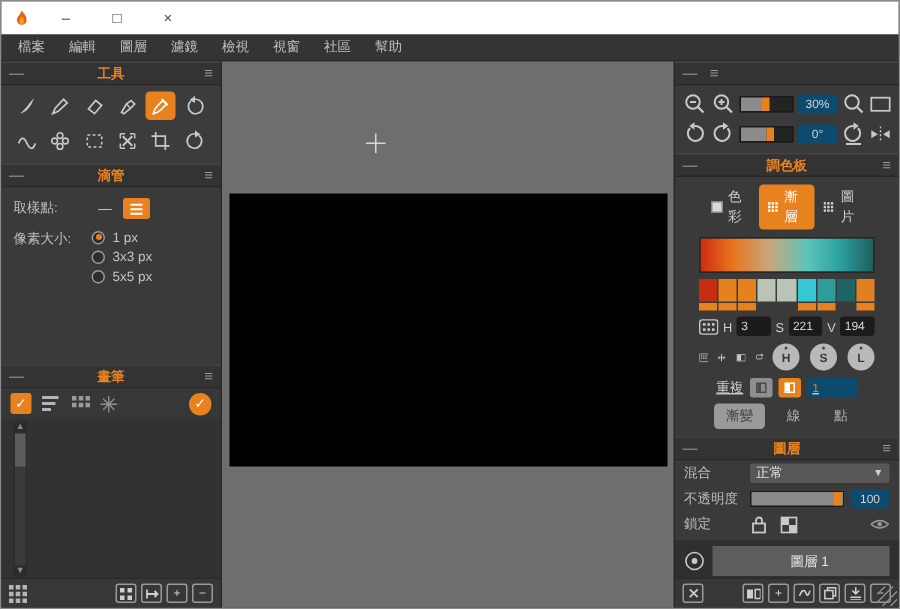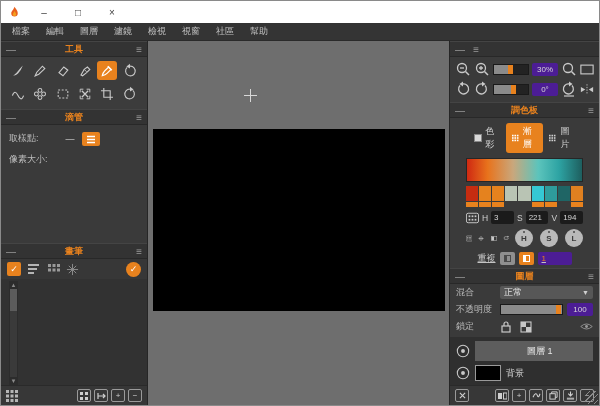--- a/index.html
+++ b/index.html
@@ -77,21 +77,21 @@
   .bottom-bar{height:20px;flex:0 0 20px;background:#373737;display:flex;align-items:center;padding:0 5px;gap:3px;border-top:1px solid #2a2a2a;}
   .sqbtn{width:14px;height:13px;border:1px solid #9a9a9a;border-radius:2px;color:#cfcfcf;display:flex;align-items:center;justify-content:center;font-size:8px;background:transparent;}
   .spacer{flex:1;}
 
   
   .nav-body{padding:4px 5px 5px;display:flex;flex-direction:column;gap:4px;background:#3a3a3a;}
   .nrow{display:flex;align-items:center;gap:3px;}
   .slider{height:11px;background:#232323;border:1px solid #1a1a1a;position:relative;flex:1;}
   .slider .fill{position:absolute;left:0;top:0;bottom:0;background:#8b8b8b;}
   .slider .handle{position:absolute;top:0;bottom:0;width:5px;background:var(--accent);}
-  .valbox{background:#4c1d95;color:#d5d5d5;min-width:26px;height:13px;display:flex;align-items:center;justify-content:center;border-radius:2px;font-size:8px;padding:0 2px;}
+  .valbox{background:#0c4a6e;color:#d5d5d5;min-width:26px;height:13px;display:flex;align-items:center;justify-content:center;border-radius:2px;font-size:8px;padding:0 2px;}
 
   
   .pal-body{padding:4px 16px 3px;background:#3a3a3a;display:flex;flex-direction:column;gap:4px;}
   .tabs{display:flex;align-items:center;justify-content:space-between;padding:1px 2px;}
   .tab{display:flex;align-items:center;gap:3px;padding:2px 6px;border-radius:3px;color:#cfcfcf;}
   .tab.sel{background:var(--accent);color:#fff;}
   .tab .sw{width:10px;height:8px;background:#d9d9d9;border:1px solid #888;}
   .gradbar{height:24px;border:1px solid #262626;}
   .swatches{display:flex;gap:1px;}
   .swcol{flex:1;display:flex;flex-direction:column;gap:1px;}
@@ -261,20 +261,34 @@
             <span class="sbtn plain">—</span>
             <span class="sbtn sel">
                 <svg width="10" height="9" viewBox="0 0 10 9" stroke="#fff" stroke-width="1.4">
                   <path d="M1 1.5 H9 M1 4.5 H9 M1 7.5 H9"></path>
                 </svg>
               </span>
           </div>
         </div>
         <div class="drow">
           <span class="dlabel">像素大小:</span>
+          <div class="radios">
+            <div class="radio on">
+                <span class="rdot"></span>
+                <span>1 px</span>
+              </div>
+            <div class="radio">
+                <span class="rdot"></span>
+                <span>3x3 px</span>
+              </div>
+            <div class="radio">
+                <span class="rdot"></span>
+                <span>5x5 px</span>
+              </div>
+          </div>
         </div>
       </div>
 
       <div class="phead">
         <span class="min">—</span>
         <span class="ptitle">畫筆</span>
         <span class="ham">≡</span>
       </div>
       <div class="brush-bar">
         <span class="chk on">✓</span>
@@ -538,20 +552,25 @@
         <div class="repeat-row">
           <span class="rp-lb">重複</span>
           <span class="tg">
               <span class="g"></span>
             </span>
           <span class="tg on">
               <span class="g"></span>
             </span>
           <span class="valbox" style="min-width:34px;justify-content:flex-start;padding-left:4px;color:#e8821e;">1</span>
         </div>
+        <div class="modes">
+          <span class="mode sel">漸變</span>
+          <span class="mode">線</span>
+          <span class="mode">點</span>
+        </div>
       </div>
 
       <div class="phead">
         <span class="min">—</span>
         <span class="ptitle">圖層</span>
         <span class="ham">≡</span>
       </div>
       <div class="lay-body">
         <div class="lrow">
           <span class="llabel">混合</span>

